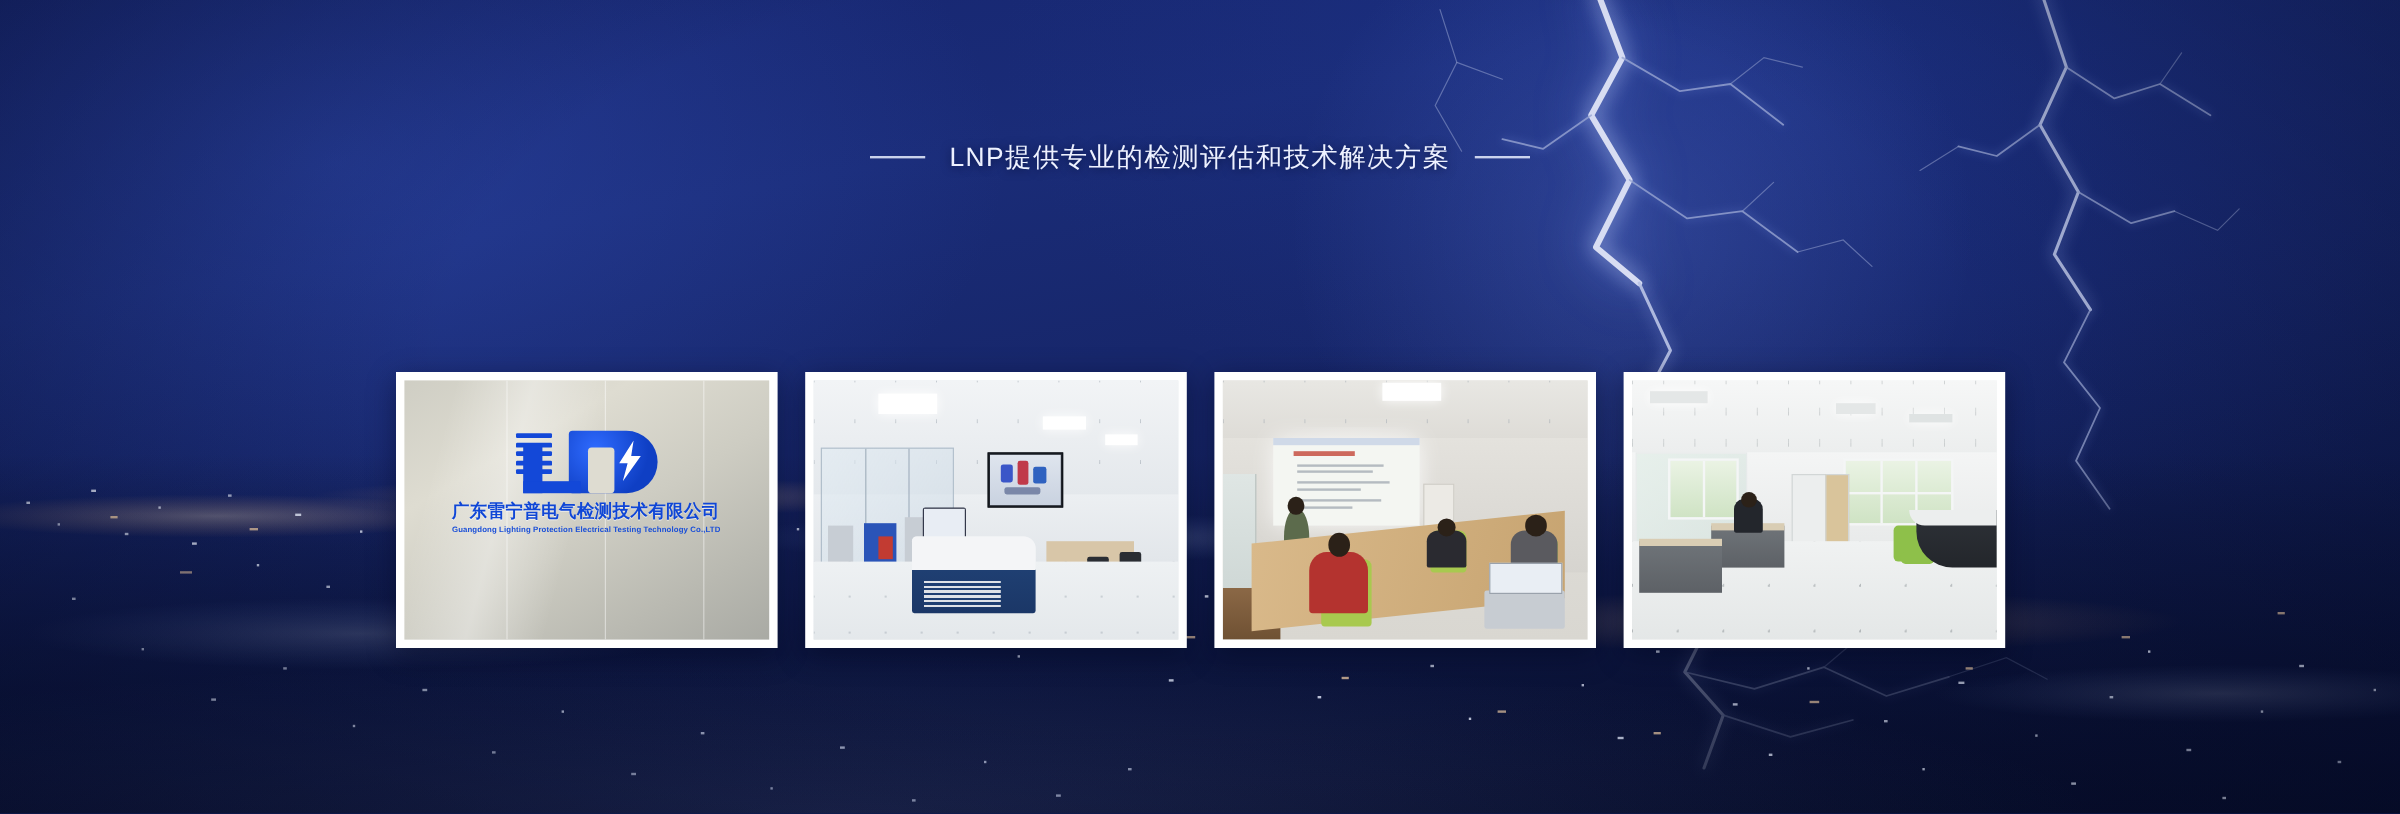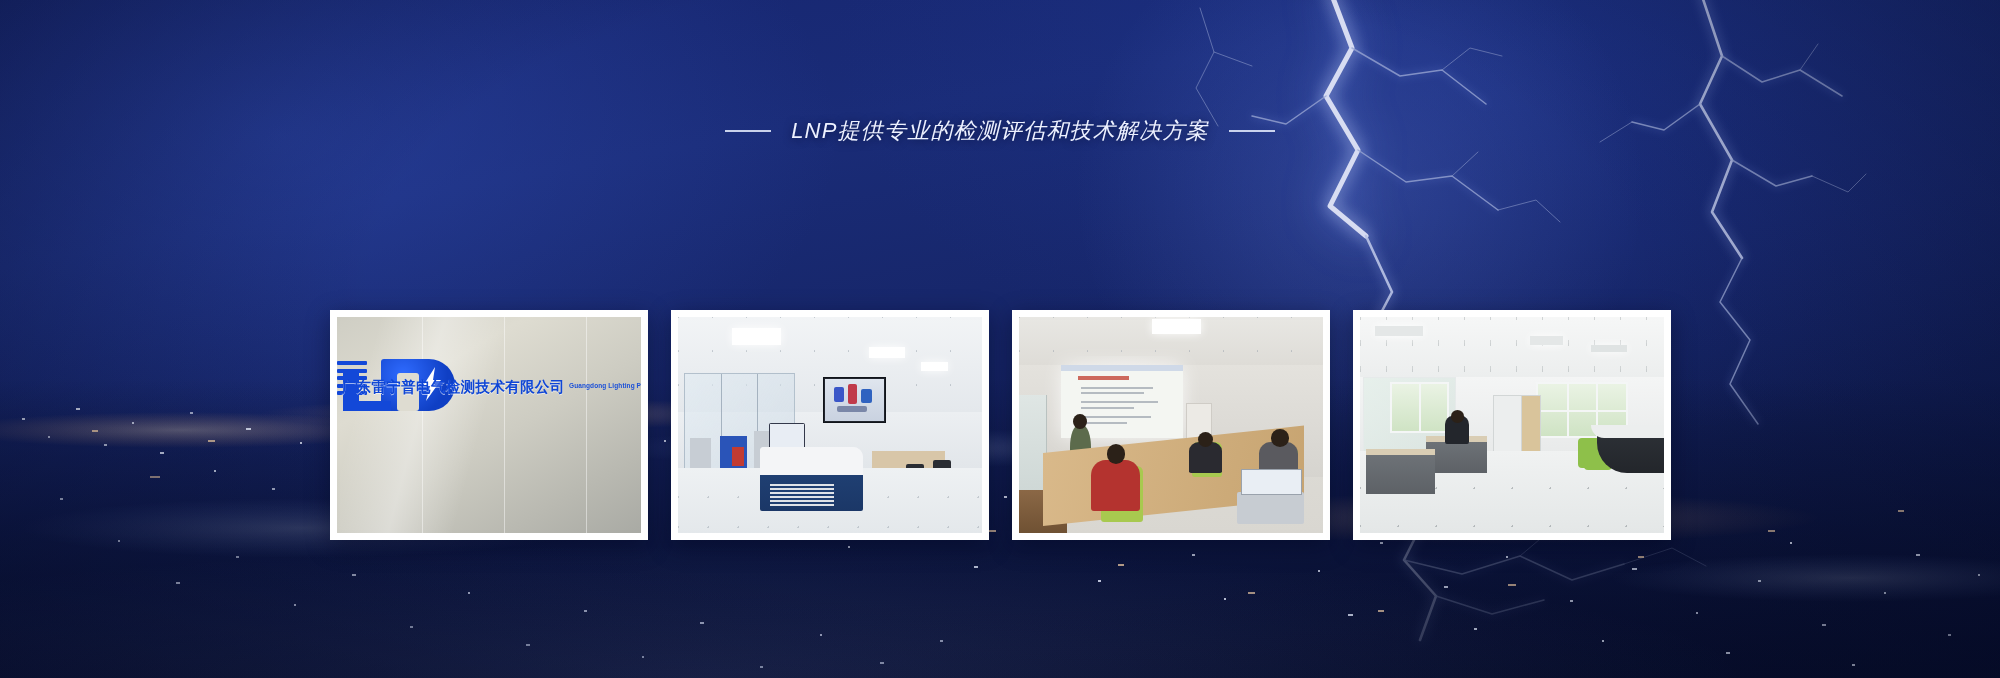--- a/index.html
+++ b/index.html
@@ -50,21 +50,21 @@
   }
 
   
   .copy{position:absolute;left:0;top:96px;width:2000px;text-align:center;}
   .headline{
     margin:0;color:#ffffff;font-size:56px;line-height:1.18;font-weight:bold;
     letter-spacing:2px;
     text-shadow:0 2px 12px rgba(5,12,45,.75), 0 0 30px rgba(80,120,230,.35);
   }
   .sub-row{
-    margin-top:20px;display:flex;align-items:center;justify-content:center;gap:20px;font-style:italic;
+    margin-top:20px;display:flex;align-items:center;justify-content:center;gap:20px;
   }
   .rule{display:block;width:46px;height:2px;background:rgba(232,238,255,.85);}
   .subhead{
     color:#edf1ff;font-size:22px;letter-spacing:1.2px;white-space:nowrap;
     text-shadow:0 1px 8px rgba(5,12,45,.7);
   }
 
   
   .photo-row{
     position:absolute;left:0;top:310px;width:2000px;
@@ -74,21 +74,21 @@
     width:318px;height:230px;background:#ffffff;padding:7px;box-sizing:border-box;
     box-shadow:0 6px 22px rgba(2,7,30,.45);
   }
   .photo-inner{width:100%;height:100%;position:relative;overflow:hidden;}
 
   
   .p1{background:linear-gradient(150deg,#cfcec4 0%,#dedcd1 28%,#cdccc2 55%,#b9b9b1 80%,#a9aaa4 100%);}
   .p1 .panel-line{position:absolute;top:0;bottom:0;width:1px;background:rgba(255,255,255,.45);}
   .p1 .sheen{position:absolute;inset:0;background:
       linear-gradient(105deg, rgba(255,255,255,0) 12%, rgba(255,255,255,.38) 30%, rgba(255,255,255,0) 48%);}
-  .logo-wrap{position:absolute;left:0;right:0;top:40px;display:flex;align-items:center;}
+  .logo-wrap{position:absolute;left:0;right:0;top:40px;display:flex;flex-direction:column;align-items:center;}
   .logo-mark{position:relative;width:118px;height:54px;}
   .lm-bars{position:absolute;left:0;top:4px;width:30px;height:34px;display:flex;flex-direction:column;justify-content:space-between;}
   .lm-bars i{display:block;height:4px;background:#1348d8;border-radius:1px;}
   .lm-l{position:absolute;left:6px;top:14px;width:16px;height:40px;background:#1348d8;}
   .lm-lfoot{position:absolute;left:6px;top:44px;width:48px;height:10px;background:#1348d8;}
   .lm-n{position:absolute;left:44px;top:2px;width:74px;height:52px;
         background:radial-gradient(circle at 30% 30%, #2f6bff 0%, #0f3fc4 70%);
         border-radius:4px 34px 34px 4px;}
   .lm-notch{position:absolute;left:60px;top:16px;width:22px;height:38px;background:#dedcd1;border-radius:3px;}
   .lm-bolt{position:absolute;left:92px;top:12px;width:0;height:0;}

